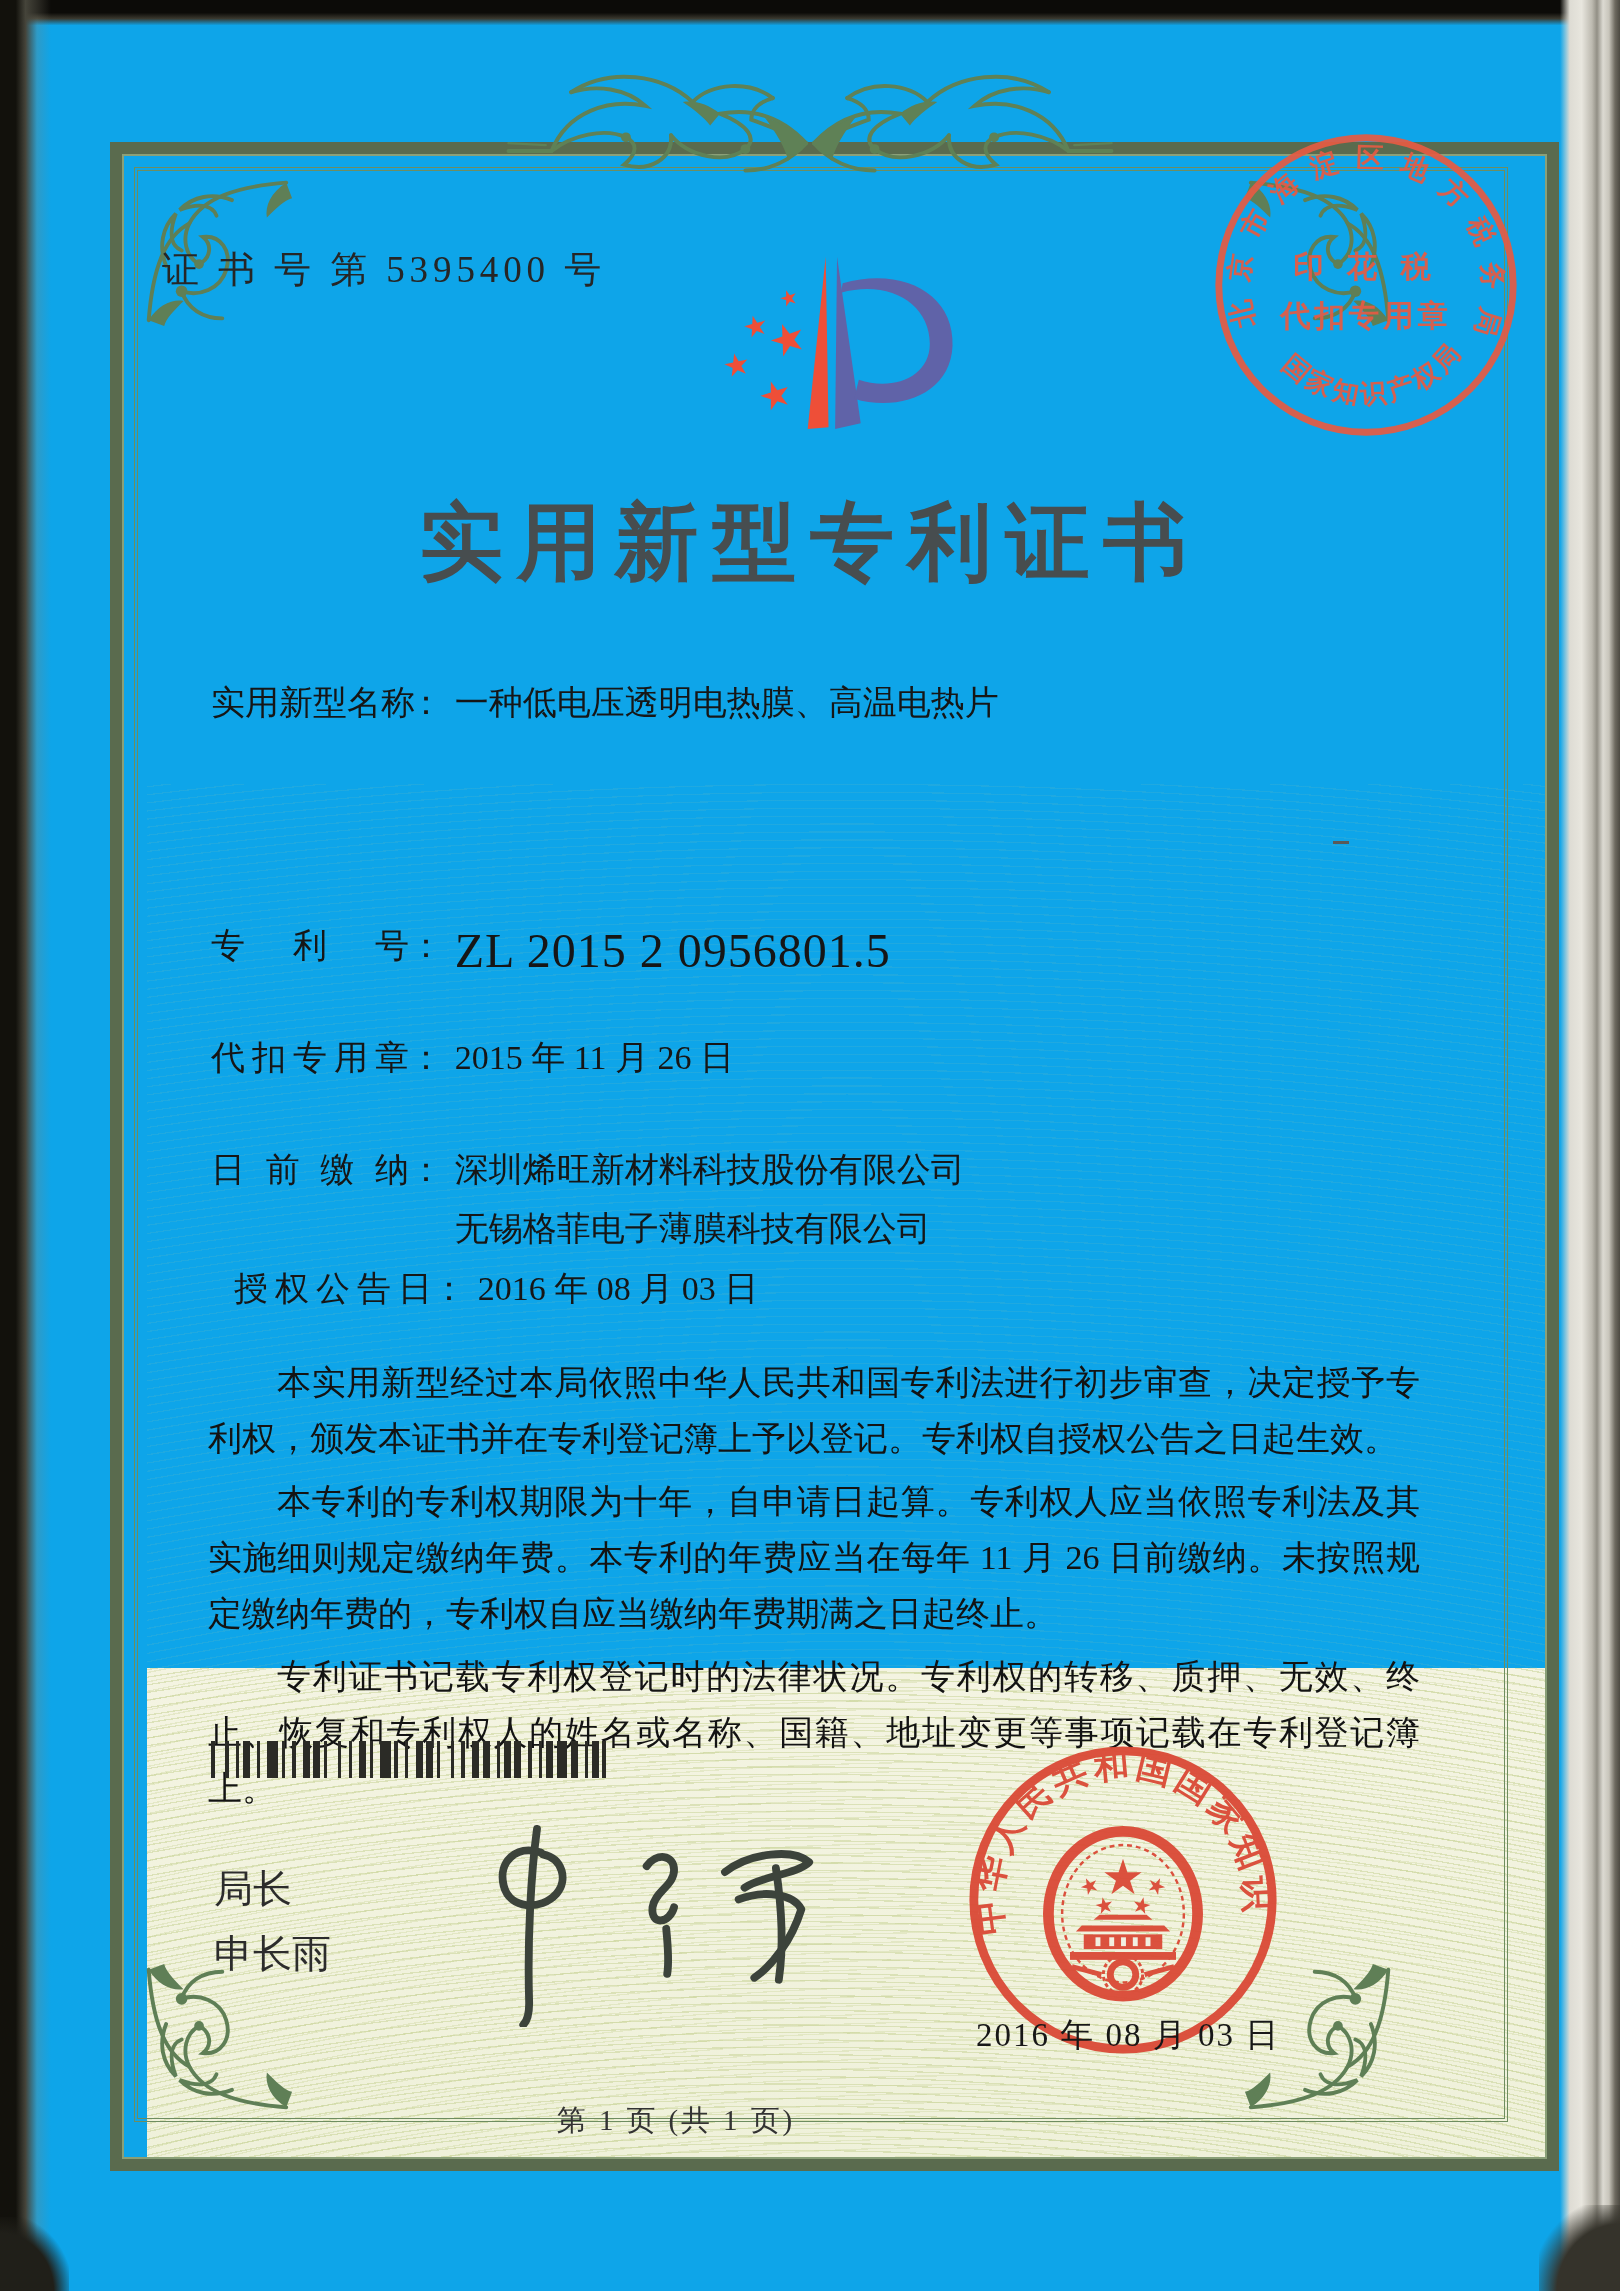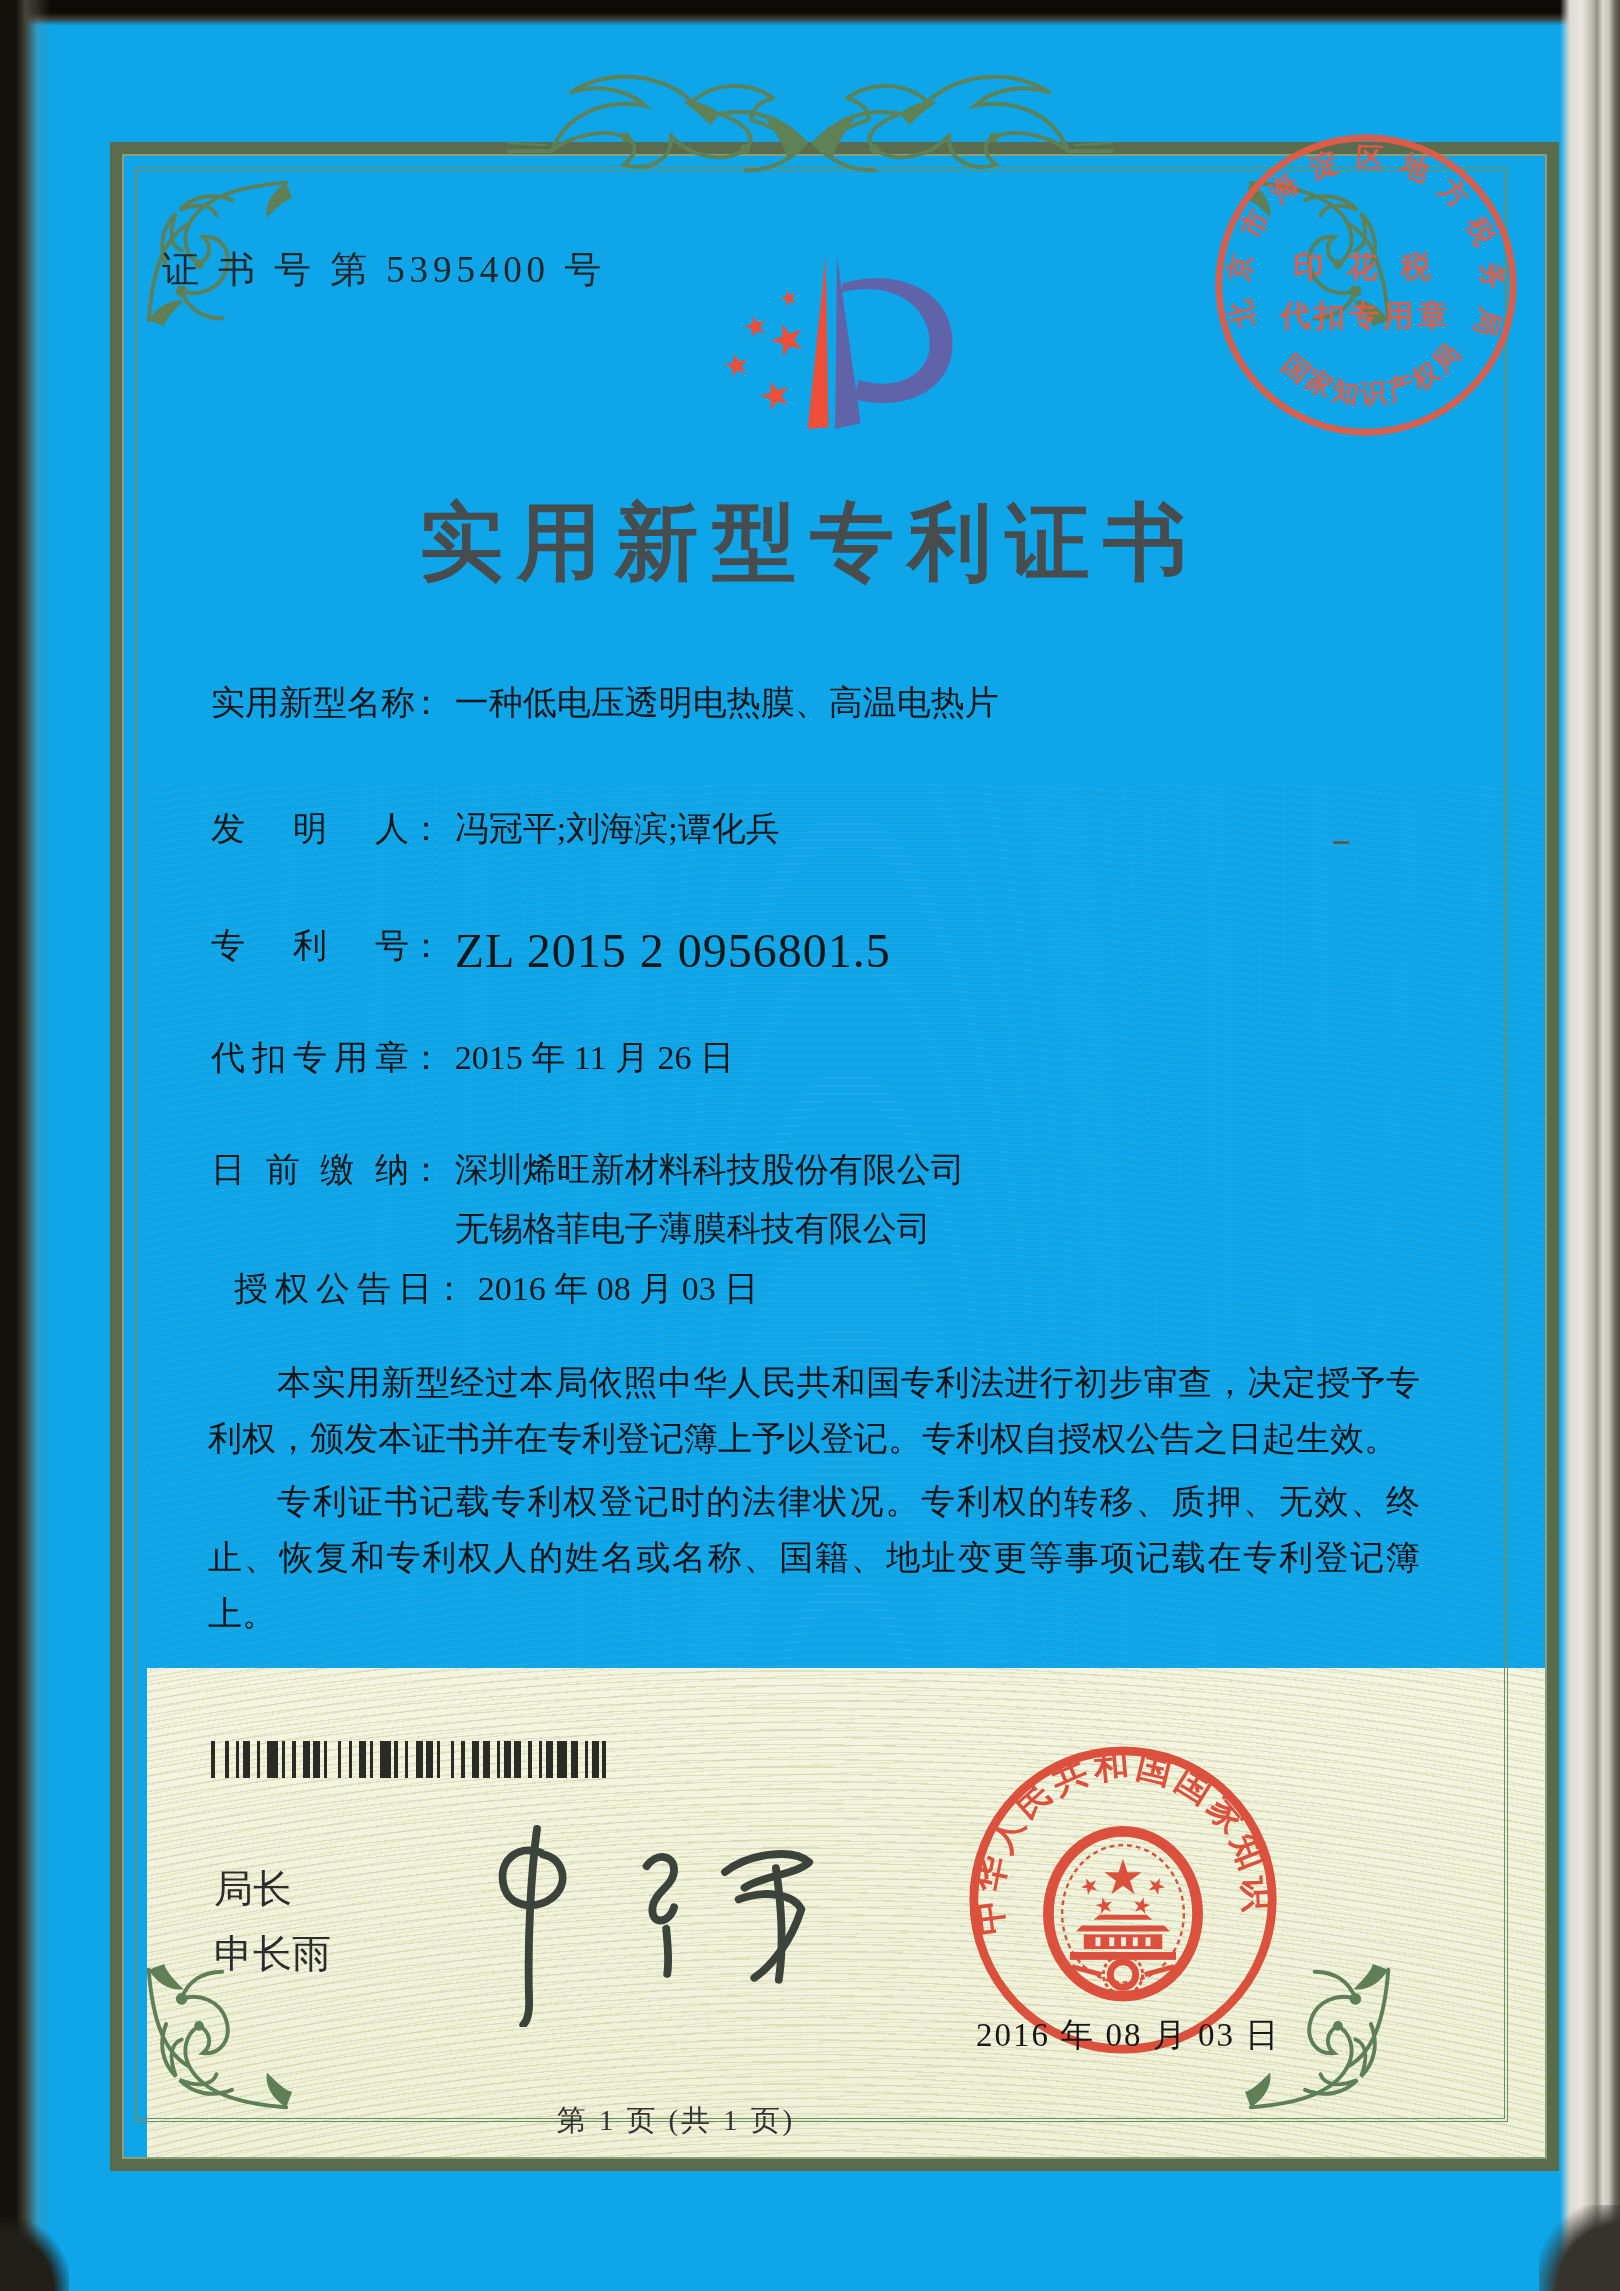--- a/index.html
+++ b/index.html
@@ -218,38 +218,36 @@
     <text font-size="27" fill="#e65b43" font-weight="bold">
       <textPath href="#arcBotT" xlink:href="#arcBotT" startOffset="8" textLength="210" lengthAdjust="spacing">国家知识产权局</textPath>
     </text>
   </svg>
 
   <div id="row-0" class="abs row">
     <span class="flabel">实用新型名称</span><span class="fcolon">：</span><span class="fvalue">一种低电压透明电热膜、高温电热片</span>
   </div>
 
   <div id="title" class="abs">实用新型专利证书</div>
-  <div id="row-1" class="abs row">
-    <span class="flabel">发明人</span><span class="fcolon">：</span><span class="fvalue">冯冠平;刘海滨;谭化兵</span>
-  </div>
   <div id="row-2" class="abs row">
     <span class="flabel">专利号</span><span class="fcolon">：</span><span class="fvalue">ZL 2015 2 0956801.5</span>
   </div>
   <div id="row-3" class="abs row">
     <span class="flabel">代扣专用章</span><span class="fcolon">：</span><span class="fvalue">2015 年 11 月 26 日</span>
   </div>
   <div id="row-4" class="abs row">
     <span class="flabel">日前缴纳</span><span class="fcolon">：</span><span class="fvalue"><span>深圳烯旺新材料科技股份有限公司</span><span class="val2">无锡格菲电子薄膜科技有限公司</span></span>
   </div>
   <div id="row-5" class="abs row">
     <span class="flabel">授权公告日</span><span class="fcolon">：</span><span class="fvalue">2016 年 08 月 03 日</span>
   </div>
 
   <div id="paragraphs" class="abs">
     <p>本实用新型经过本局依照中华人民共和国专利法进行初步审查，决定授予专利权，颁发本证书并在专利登记簿上予以登记。专利权自授权公告之日起生效。</p>
+    <p>本专利的专利权期限为十年，自申请日起算。专利权人应当依照专利法及其实施细则规定缴纳年费。本专利的年费应当在每年 11 月 26 日前缴纳。未按照规定缴纳年费的，专利权自应当缴纳年费期满之日起终止。</p>
     <p>专利证书记载专利权登记时的法律状况。专利权的转移、质押、无效、终止、恢复和专利权人的姓名或名称、国籍、地址变更等事项记载在专利登记簿上。</p>
   </div>
 
   <div id="barcode" class="abs">
       <div class="bar-ink" style="flex-grow: 1;"></div>
       <div class="bar-space" style="flex-grow: 3;"></div>
       <div class="bar-ink" style="flex-grow: 1;"></div>
       <div class="bar-space" style="flex-grow: 2;"></div>
       <div class="bar-ink" style="flex-grow: 1;"></div>
       <div class="bar-space" style="flex-grow: 1;"></div>

